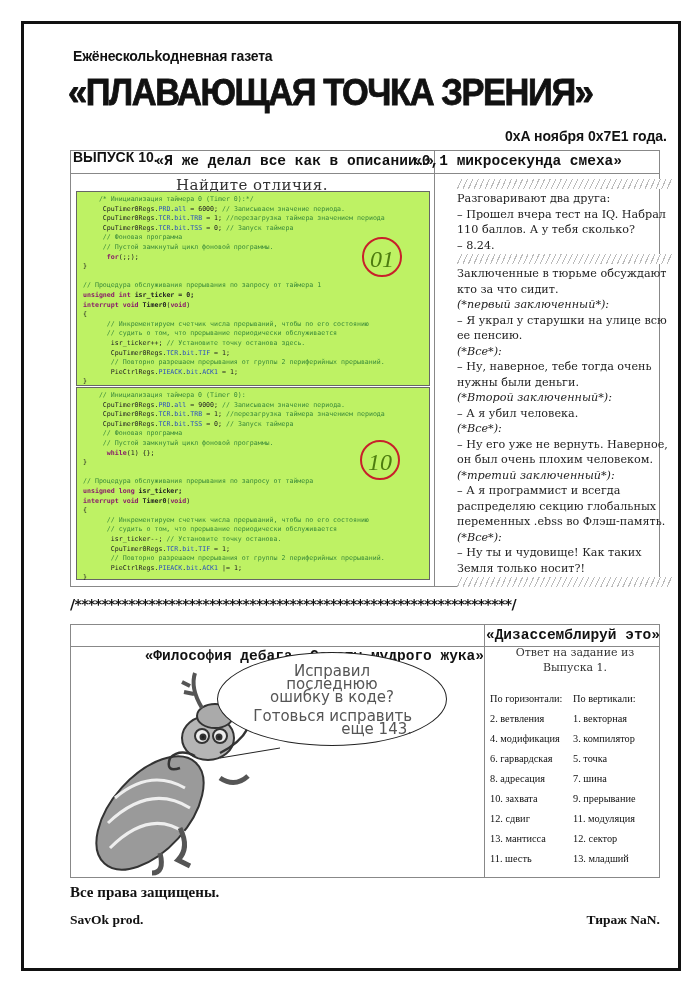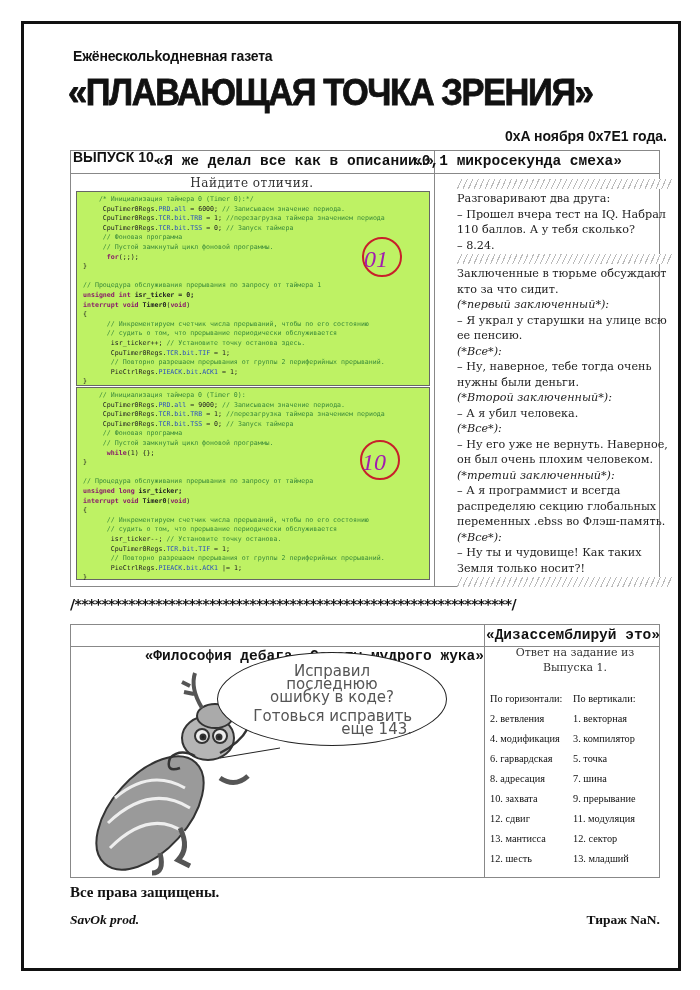--- a/index.html
+++ b/index.html
@@ -7,38 +7,38 @@
   .frame{position:absolute;left:21px;top:21px;width:654px;height:944px;border:3px solid #111;box-sizing:content-box;}
   .abs{position:absolute;}
   .kicker{left:73px;top:48px;font-family:"Liberation Sans",sans-serif;font-weight:bold;font-size:14px;letter-spacing:-0.2px;}
   .title{left:68px;top:72px;width:600px;font-family:"Liberation Sans",sans-serif;font-weight:900;font-size:37px;letter-spacing:-1.5px;transform:scaleX(0.93);transform-origin:left top;white-space:nowrap;-webkit-text-stroke:0.8px #111;}
   .issue{left:73px;top:128px;font-family:"Liberation Sans",sans-serif;font-weight:bold;font-size:14px;margin-top:21px;}
   .date{right:33px;top:128px;font-family:"Liberation Sans",sans-serif;font-weight:bold;font-size:14px;}
   .box{position:absolute;border:1px solid #888;box-sizing:border-box;}
   .hdr{position:absolute;font-family:Liberation Mono, monospace;font-weight:bold;font-size:14.5px;text-align:right;white-space:nowrap;}
   .hline{position:absolute;height:1px;background:#888;}
   .vline{position:absolute;width:1px;background:#888;}
-  .hand{font-family:"DejaVu Serif",serif;font-size:12px;color:#333;}
+  .hand{font-family:"DejaVu Serif",serif;font-size:15px;color:#333;}
   .codebox{position:absolute;border:1px solid #666;background:#bef264;box-sizing:border-box;padding:3px 6px;}
   .code{font-family:"DejaVu Sans Mono",monospace;font-size:6.6px;line-height:9.6px;white-space:pre;color:#222;}
   .c{color:#3a8a3a;} .k{color:#8a1c6a;font-weight:bold;text-align:right;} .m{color:#2a4fc0;} .b{font-weight:bold;}
-  .stamp{position:absolute;width:40px;height:40px;border:2px solid #c8202a;border-radius:50%;color:#a21caf;font-family:"Liberation Serif",serif;font-style:italic;font-size:24px;line-height:40px;box-sizing:border-box;}
+  .stamp{position:absolute;width:40px;height:40px;border:2px solid #c8202a;border-radius:50%;color:#4d7c0f;font-family:"Liberation Serif",serif;font-style:italic;font-size:24px;line-height:40px;text-align:center;box-sizing:border-box;}
   .joke{position:absolute;left:440px;top:178px;width:215px;font-family:"DejaVu Serif",serif;font-size:11.2px;line-height:15.5px;color:#222;margin-left:17px;}
   .joke .it{font-style:italic;}
   .hatch{height:10px;margin:1px 0 2px 0;background:repeating-linear-gradient(115deg,#fff 0 4px,#bbb 4px 5px);}
   .stars{left:70px;top:596px;font-family:"DejaVu Sans",sans-serif;font-weight:bold;font-size:14px;letter-spacing:-0.6px;white-space:nowrap;}
   .bubble{position:absolute;left:217px;top:652px;width:228px;height:92px;border:1px solid #222;border-radius:50%;background:#fff;}
   .bubble-text{position:absolute;left:232px;top:665px;width:200px;text-align:center;font-family:"DejaVu Sans",sans-serif;font-size:15px;color:#555;line-height:13px;}
   .answers{position:absolute;left:490px;top:645px;width:170px;}
   .ans-title{text-align:center;font-family:"DejaVu Serif",serif;font-size:11px;line-height:15px;color:#333;}
   .cols{display:flex;margin-top:14px;}
   .col{width:78px;font-family:"Liberation Serif",serif;font-size:10.3px;line-height:20px;}
   .col+.col{margin-left:5px;}
   .footer1{left:70px;top:884px;font-weight:bold;font-size:15px;}
-  .footer2{left:70px;top:912px;font-weight:bold;font-size:13.5px;font-style:italic;}
+  .footer2{left:70px;top:912px;font-weight:bold;font-size:13.5px;}
   .footer3{right:40px;top:912px;font-weight:bold;font-size:13.5px;}
 </style>
 </head>
 <body>
 
 <div class="frame"></div>
 
 <div class="abs kicker">Ежёнескольkoдневная газета</div>
 <div class="abs title">«ПЛАВАЮЩАЯ ТОЧКА ЗРЕНИЯ»</div>
 <div class="abs issue">ВЫПУСК 10.</div>
@@ -167,21 +167,21 @@
   <div class="cols">
     <div class="col" id="hcol">
       <div>По горизонтали:</div>
     <div>2. ветвления</div>
         <div>4. модификация</div>
         <div>6. гарвардская</div>
         <div>8. адресация</div>
         <div>10. захвата</div>
         <div>12. сдвиг</div>
         <div>13. мантисса</div>
-        <div>12. шесть</div>
+        <div>11. шесть</div>
       </div>
     <div class="col" id="vcol">
       <div>По вертикали:</div>
     <div>1. векторная</div>
         <div>3. компилятор</div>
         <div>5. точка</div>
         <div>7. шина</div>
         <div>9. прерывание</div>
         <div>11. модуляция</div>
         <div>12. сектор</div>

